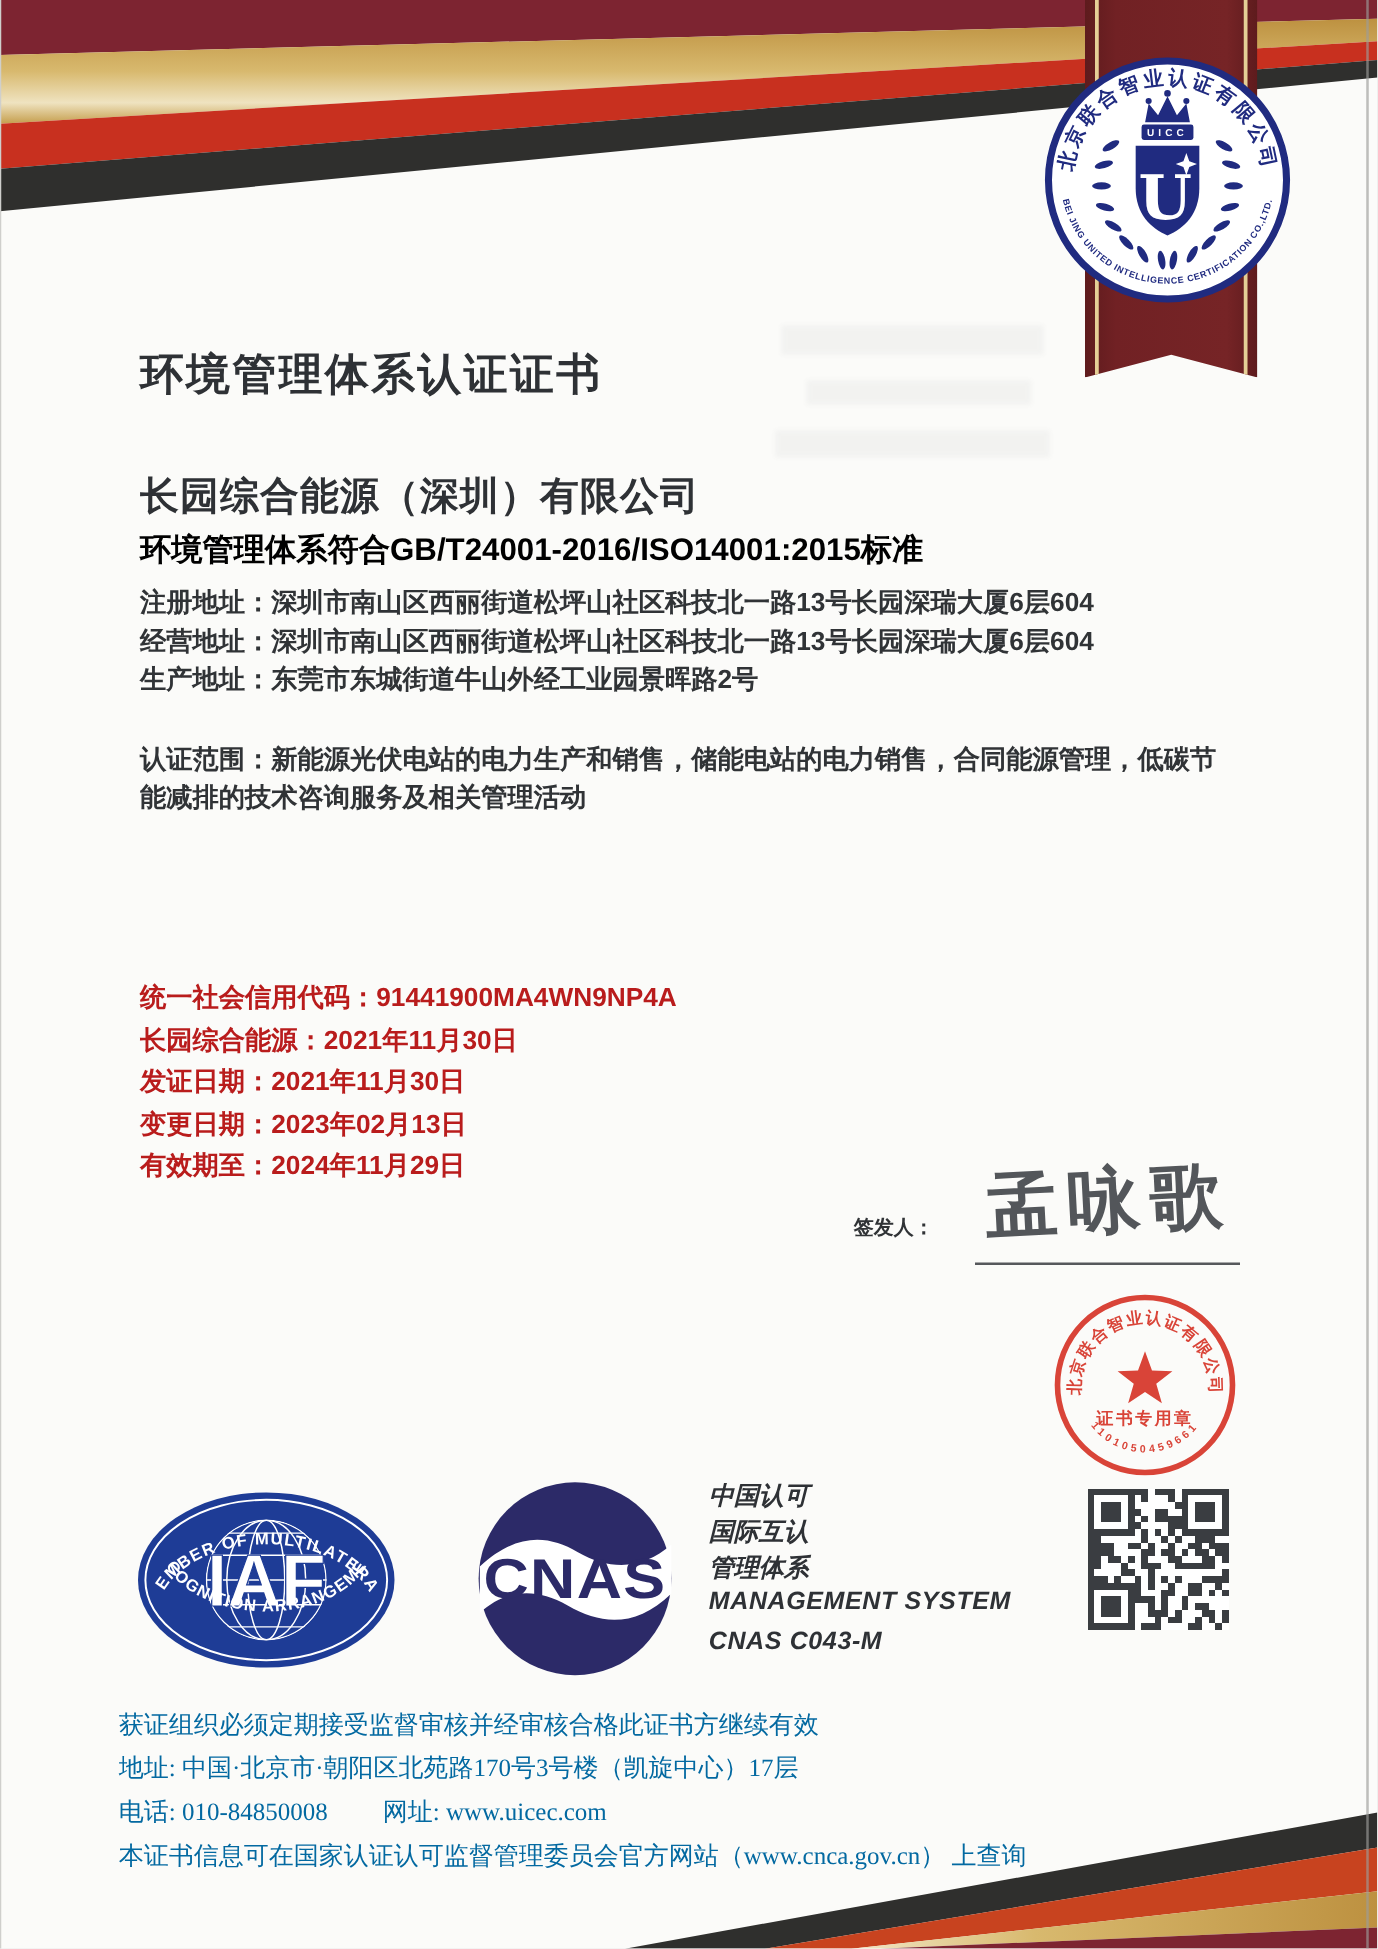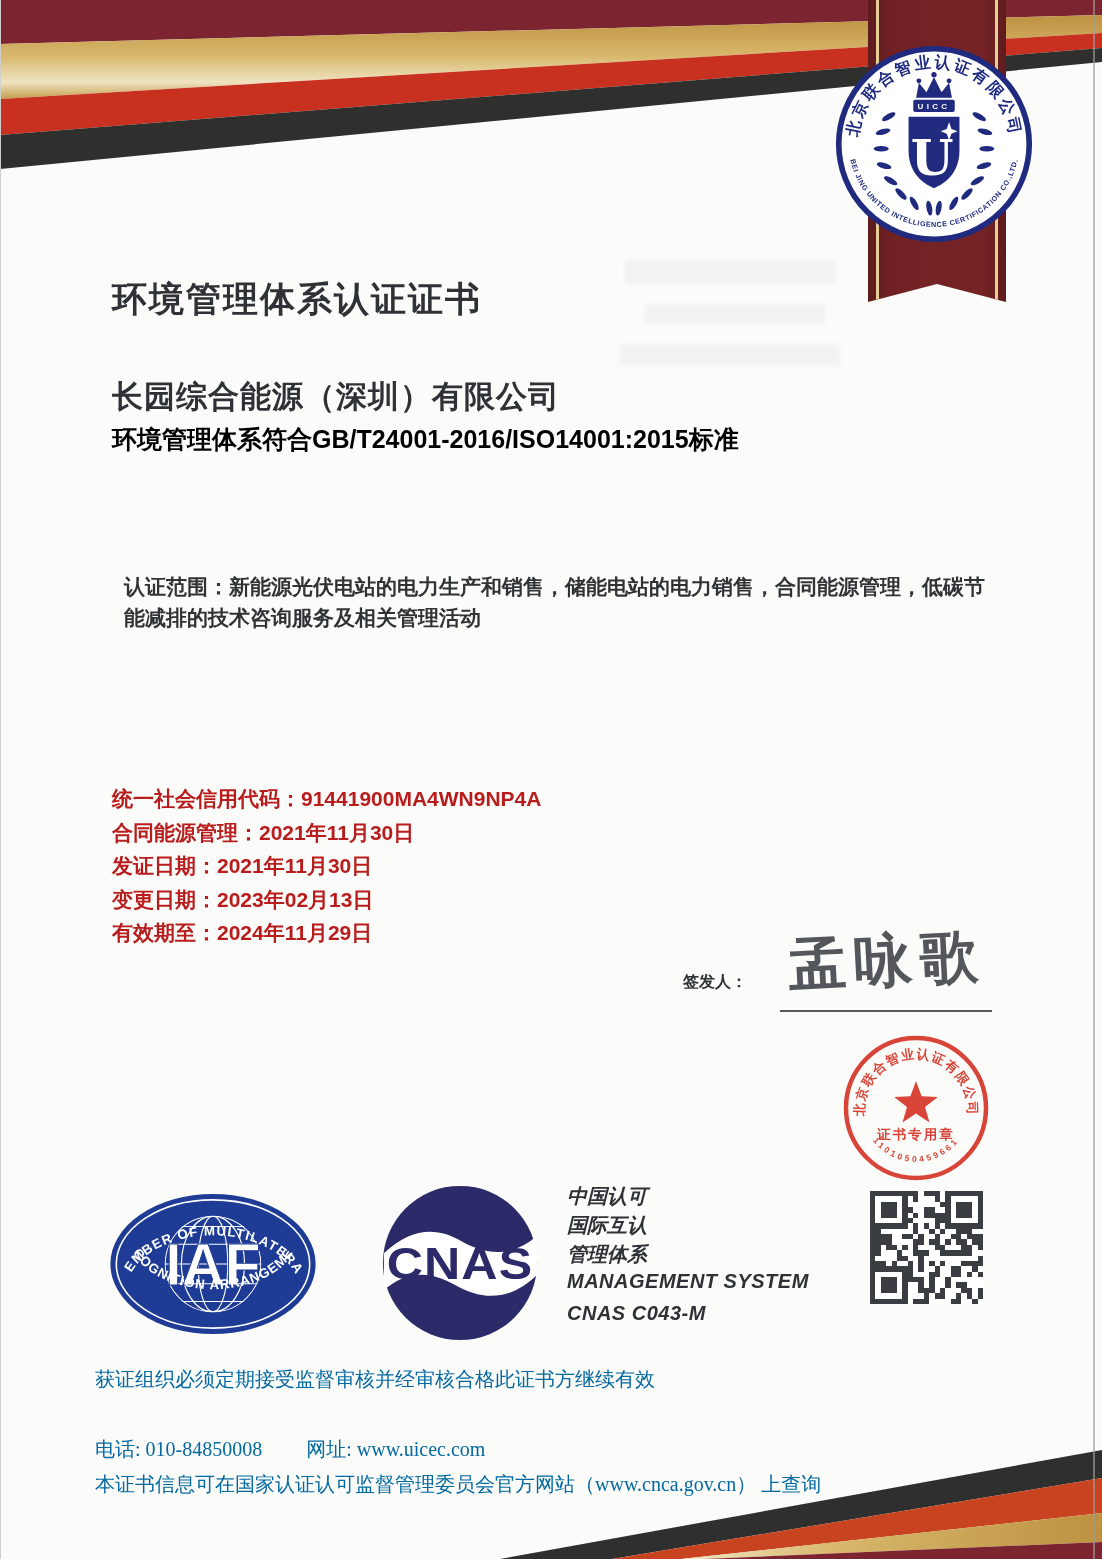--- a/index.html
+++ b/index.html
@@ -4,21 +4,21 @@
 <style>
   html,body{margin:0;padding:0;background:#e8e8e6;}
   .page{position:relative;width:1102px;height:1559px;background:#fbfbf9;overflow:hidden;
         font-family:"Liberation Sans","DejaVu Sans",sans-serif;color:#2d3034;}
   .abs{position:absolute;}
   
   .cert-title{left:112px;top:276px;font-size:35px;font-weight:700;letter-spacing:2px;color:#2e3135;}
   .company{left:112px;top:376px;font-size:31px;font-weight:700;letter-spacing:1px;color:#2e3135;}
   .standard{left:112px;top:423px;font-size:25px;font-weight:700;color:#000000;}
   .addr-block{left:112px;top:468px;width:900px;font-size:21px;font-weight:600;line-height:30.5px;color:#303336;}
-  .scope-block{left:112px;top:571px;width:880px;font-size:21px;font-weight:600;line-height:31px;color:#303336;margin-left:12px;}
+  .scope-block{left:112px;top:592px;width:880px;font-size:21px;font-weight:600;line-height:31px;color:#303336;}
   .fields-block{left:112px;top:782px;font-size:21px;font-weight:700;line-height:33.5px;color:#b91c1c;}
   
   .sign-label{left:683px;top:972px;font-size:16px;font-weight:600;color:#303336;}
   .sign-name{left:788px;top:922px;width:215px;font-size:58px;font-weight:700;color:#53565a;
              transform:rotate(-3deg);letter-spacing:8px;white-space:nowrap;
              font-family:"DejaVu Serif","Liberation Serif",serif;}
   .sign-line{left:780px;top:1010px;width:212px;height:2px;background:#56585c;}
   
   .accr-line{font-weight:700;color:#2e3135;font-style:italic;}
   .accr-cn{font-size:20px;}
@@ -114,26 +114,31 @@
   <div class="abs ghost">
     <div style="left:10px;top:8px;width:210px;height:24px"></div>
     <div style="left:30px;top:52px;width:180px;height:20px"></div>
     <div style="left:5px;top:92px;width:220px;height:22px"></div>
   </div>
 
   <div class="abs cert-title">环境管理体系认证证书</div>
   <div class="abs company">长园综合能源（深圳）有限公司</div>
   <div class="abs standard">环境管理体系符合GB/T24001-2016/ISO14001:2015标准</div>
 
+  <div class="abs addr-block">
+    <div><span>注册地址：</span><span>深圳市南山区西丽街道松坪山社区科技北一路13号长园深瑞大厦6层604</span></div>
+    <div><span>经营地址：</span><span>深圳市南山区西丽街道松坪山社区科技北一路13号长园深瑞大厦6层604</span></div>
+    <div><span>生产地址：</span><span>东莞市东城街道牛山外经工业园景晖路2号</span></div>
+  </div>
 
   <div class="abs scope-block">认证范围：新能源光伏电站的电力生产和销售，储能电站的电力销售，合同能源管理，低碳节能减排的技术咨询服务及相关管理活动</div>
 
   <div class="abs fields-block">
     <div><span>统一社会信用代码：</span><span>91441900MA4WN9NP4A</span></div>
-    <div><span>合同能源管理：</span><span>2021年11月30日</span></div>
+    <div><span>长园综合能源：</span><span>2021年11月30日</span></div>
     <div><span>发证日期：</span><span>2021年11月30日</span></div>
     <div><span>变更日期：</span><span>2023年02月13日</span></div>
     <div><span>有效期至：</span><span>2024年11月29日</span></div>
   </div>
 
   <div class="abs sign-label">签发人：</div>
   <div class="abs sign-name">孟咏歌</div>
   <div class="abs sign-line"></div>
 
   <svg class="abs" style="left:840px;top:1032px" width="152" height="152" viewBox="0 0 152 152" opacity="0.93">
@@ -343,20 +348,21 @@
         <rect x="8" y="20" width="1" height="1" fill="#3a3d41"></rect>
         <rect x="9" y="20" width="1" height="1" fill="#3a3d41"></rect>
         <rect x="10" y="20" width="1" height="1" fill="#3a3d41"></rect>
         <rect x="15" y="20" width="1" height="1" fill="#3a3d41"></rect>
         <rect x="16" y="20" width="1" height="1" fill="#3a3d41"></rect>
         <rect x="19" y="20" width="1" height="1" fill="#3a3d41"></rect>
       </svg>
   </div>
 
   <div class="abs footer" style="left:95px;top:1366px">获证组织必须定期接受监督审核并经审核合格此证书方继续有效</div>
+  <div class="abs footer" style="left:95px;top:1401px">地址: 中国·北京市·朝阳区北苑路170号3号楼（凯旋中心）17层</div>
   <div class="abs footer" style="left:95px;top:1436px">
     <span>电话: 010-84850008</span>
     <span style="display:inline-block;width:34px"></span>
     <span>网址: www.uicec.com</span>
   </div>
   <div class="abs footer" style="left:95px;top:1471px">本证书信息可在国家认证认可监督管理委员会官方网站（www.cnca.gov.cn） 上查询</div>
 
   <svg class="abs" style="left:0;top:1389px" width="1102" height="170" viewBox="0 0 1102 170">
     <defs>
       <linearGradient id="goldB" x1="0" y1="0" x2="1" y2="0">

